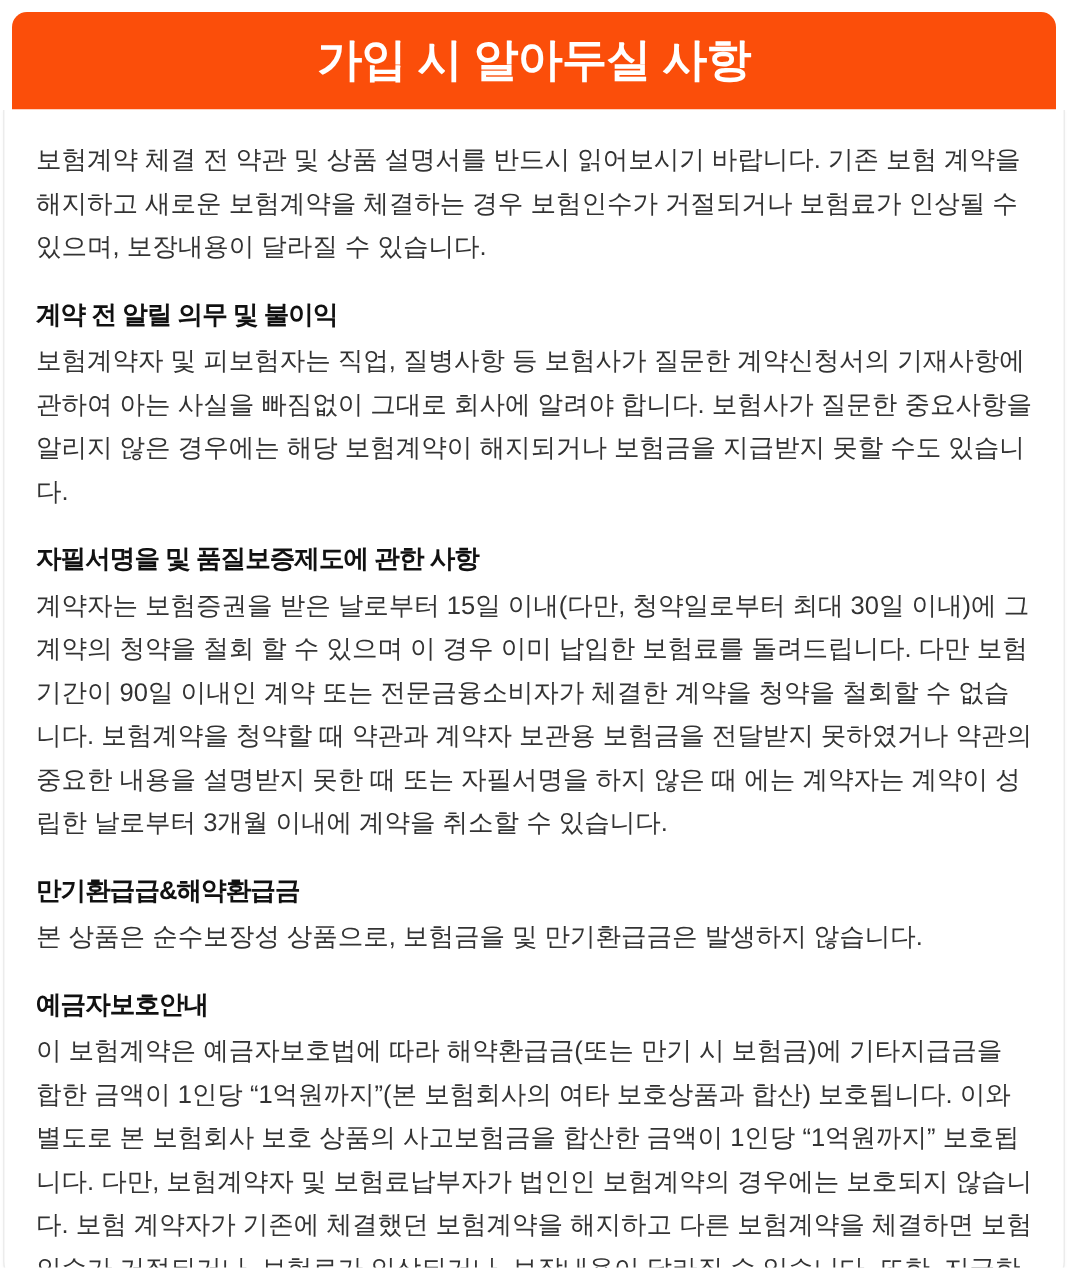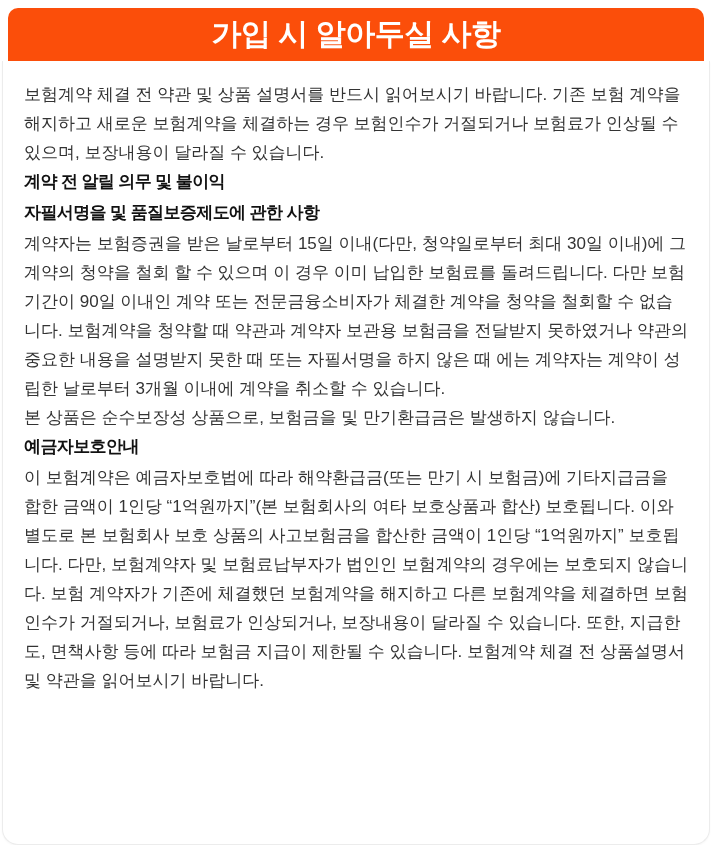--- a/index.html
+++ b/index.html
@@ -13,21 +13,21 @@
   * { margin: 0; padding: 0; box-sizing: border-box; }
   html, body {
     width: 712px;
     background: var(--page-bg);
     font-family: "Liberation Sans", "DejaVu Sans", sans-serif;
   }
   body { height: 845px; overflow: hidden; }
 
   .banner {
     margin: 8px 8px 0 8px;
-    height: 53px;
+    height: 65px;
     background: var(--banner-bg);
     border-radius: 10px 10px 0 0;
     display: flex;
     align-items: center;
     justify-content: center;
   }
   .banner h1 {
     color: var(--banner-fg);
     font-size: 30px;
     font-weight: 800;
@@ -47,21 +47,21 @@
   }
 
   .card p {
     font-size: 17px;
     line-height: 29px;
     color: var(--text);
     word-break: normal;
     overflow-wrap: break-word;
   }
 
-  .section { }
+  .section { margin-top: 16px; }
   .section h2 {
     font-size: 17px;
     line-height: 29px;
     font-weight: 800;
     color: var(--heading);
     letter-spacing: -0.6px;
     margin-bottom: 2px;
   }
 </style>
 </head>
@@ -69,28 +69,30 @@
 
 <div class="banner">
   <h1>가입 시 알아두실 사항</h1>
 </div>
 
 <div class="card">
   <p class="intro">보험계약 체결 전 약관 및 상품 설명서를 반드시 읽어보시기 바랍니다. 기존 보험 계약을 해지하고 새로운 보험계약을 체결하는 경우 보험인수가 거절되거나 보험료가 인상될 수 있으며, 보장내용이 달라질 수 있습니다.</p>
 
   <div class="section">
     <h2>계약 전 알릴 의무 및 불이익</h2>
+    <p>보험계약자 및 피보험자는 직업, 질병사항 등 보험사가 질문한 계약신청서의 기재사항에 관하여 아는 사실을 빠짐없이 그대로 회사에 알려야 합니다. 보험사가 질문한 중요사항을 알리지 않은 경우에는 해당 보험계약이 해지되거나 보험금을 지급받지 못할 수도 있습니다.</p>
   </div>
 
   <div class="section">
     <h2>자필서명을 및 품질보증제도에 관한 사항</h2>
     <p>계약자는 보험증권을 받은 날로부터 15일 이내(다만, 청약일로부터 최대 30일 이내)에 그 계약의 청약을 철회 할 수 있으며 이 경우 이미 납입한 보험료를 돌려드립니다. 다만 보험기간이 90일 이내인 계약 또는 전문금융소비자가 체결한 계약을 청약을 철회할 수 없습니다. 보험계약을 청약할 때 약관과 계약자 보관용 보험금을 전달받지 못하였거나 약관의 중요한 내용을 설명받지 못한 때 또는 자필서명을 하지 않은 때 에는 계약자는 계약이 성립한 날로부터 3개월 이내에 계약을 취소할 수 있습니다.</p>
   </div>
 
   <div class="section">
+    <h2>만기환급급&amp;해약환급금</h2>
     <p>본 상품은 순수보장성 상품으로, 보험금을 및 만기환급금은 발생하지 않습니다.</p>
   </div>
 
   <div class="section">
     <h2>예금자보호안내</h2>
     <p>이 보험계약은 예금자보호법에 따라 해약환급금(또는 만기 시 보험금)에 기타지급금을 합한 금액이 1인당 “1억원까지”(본 보험회사의 여타 보호상품과 합산) 보호됩니다. 이와 별도로 본 보험회사 보호 상품의 사고보험금을 합산한 금액이 1인당 “1억원까지” 보호됩니다. 다만, 보험계약자 및 보험료납부자가 법인인 보험계약의 경우에는 보호되지 않습니다. 보험 계약자가 기존에 체결했던 보험계약을 해지하고 다른 보험계약을 체결하면 보험인수가 거절되거나, 보험료가 인상되거나, 보장내용이 달라질 수 있습니다. 또한, 지급한도, 면책사항 등에 따라 보험금 지급이 제한될 수 있습니다. 보험계약 체결 전 상품설명서 및 약관을 읽어보시기 바랍니다.</p>
   </div>
 </div>
 
 </body></html>

